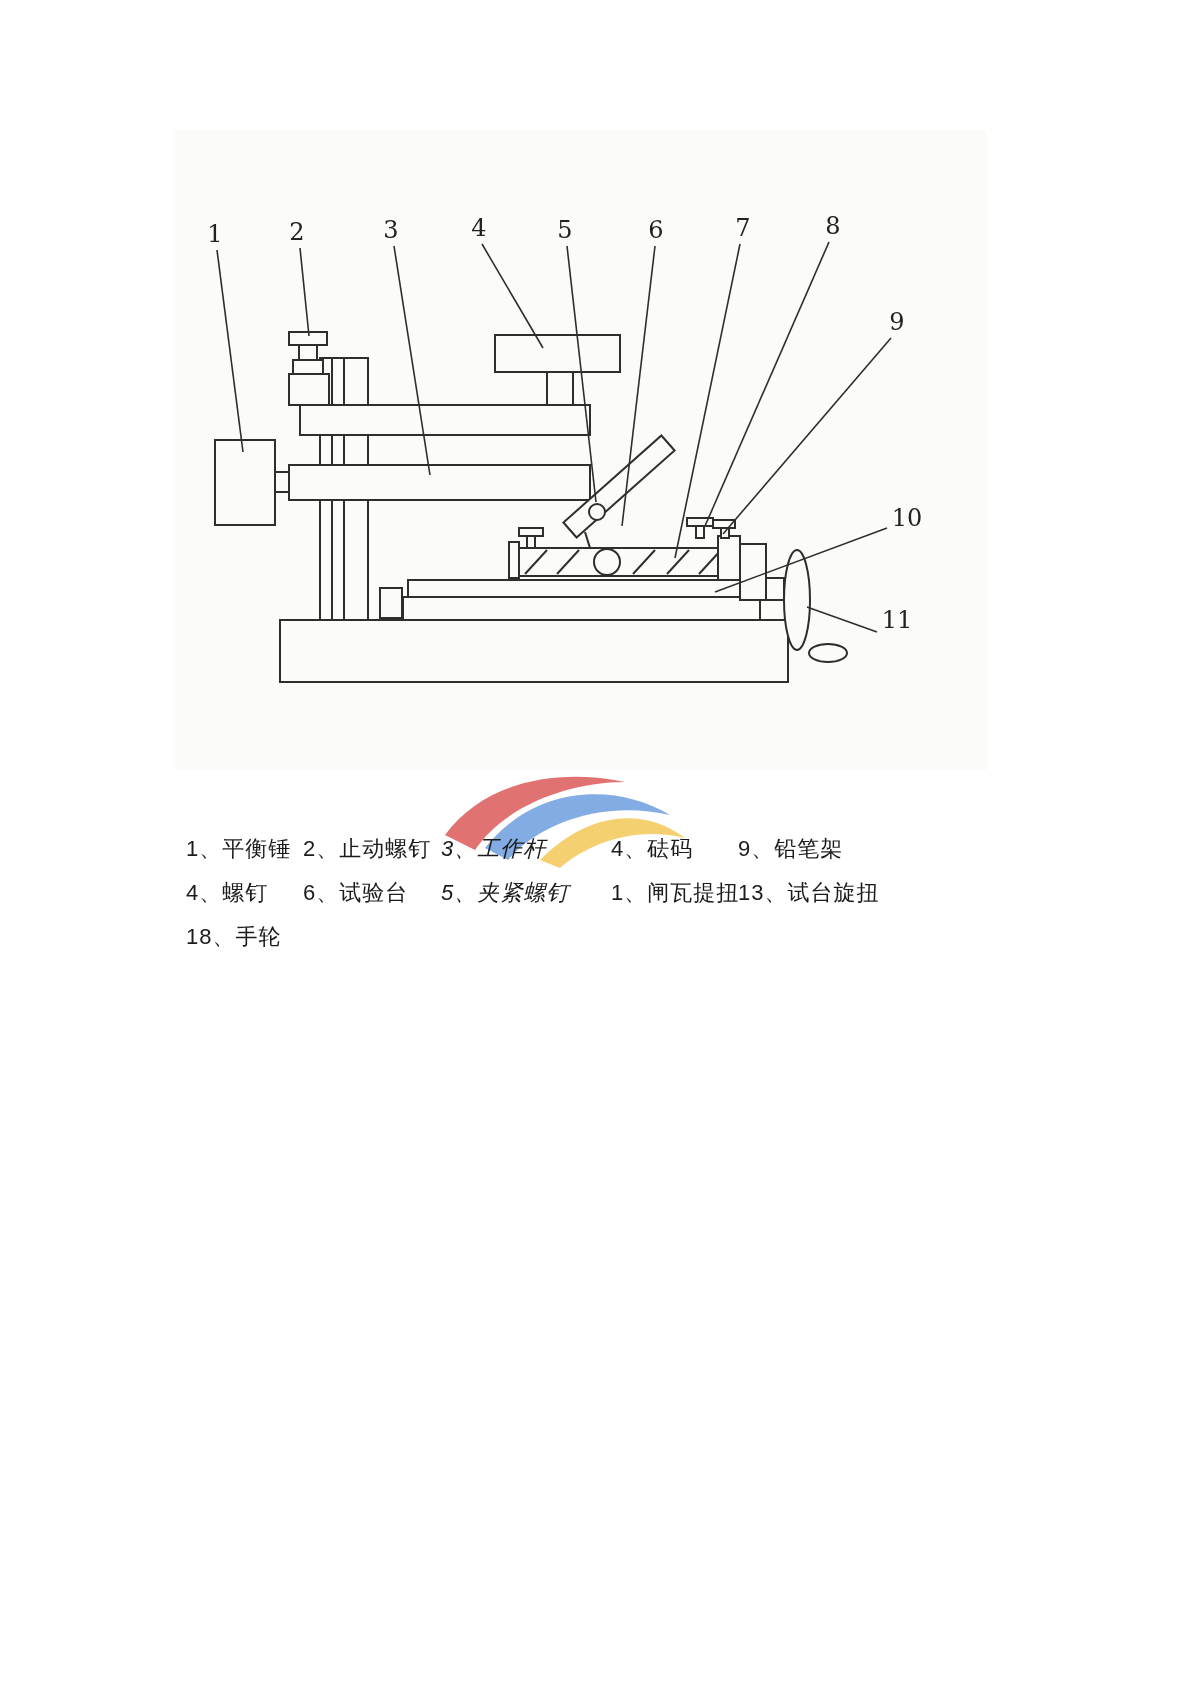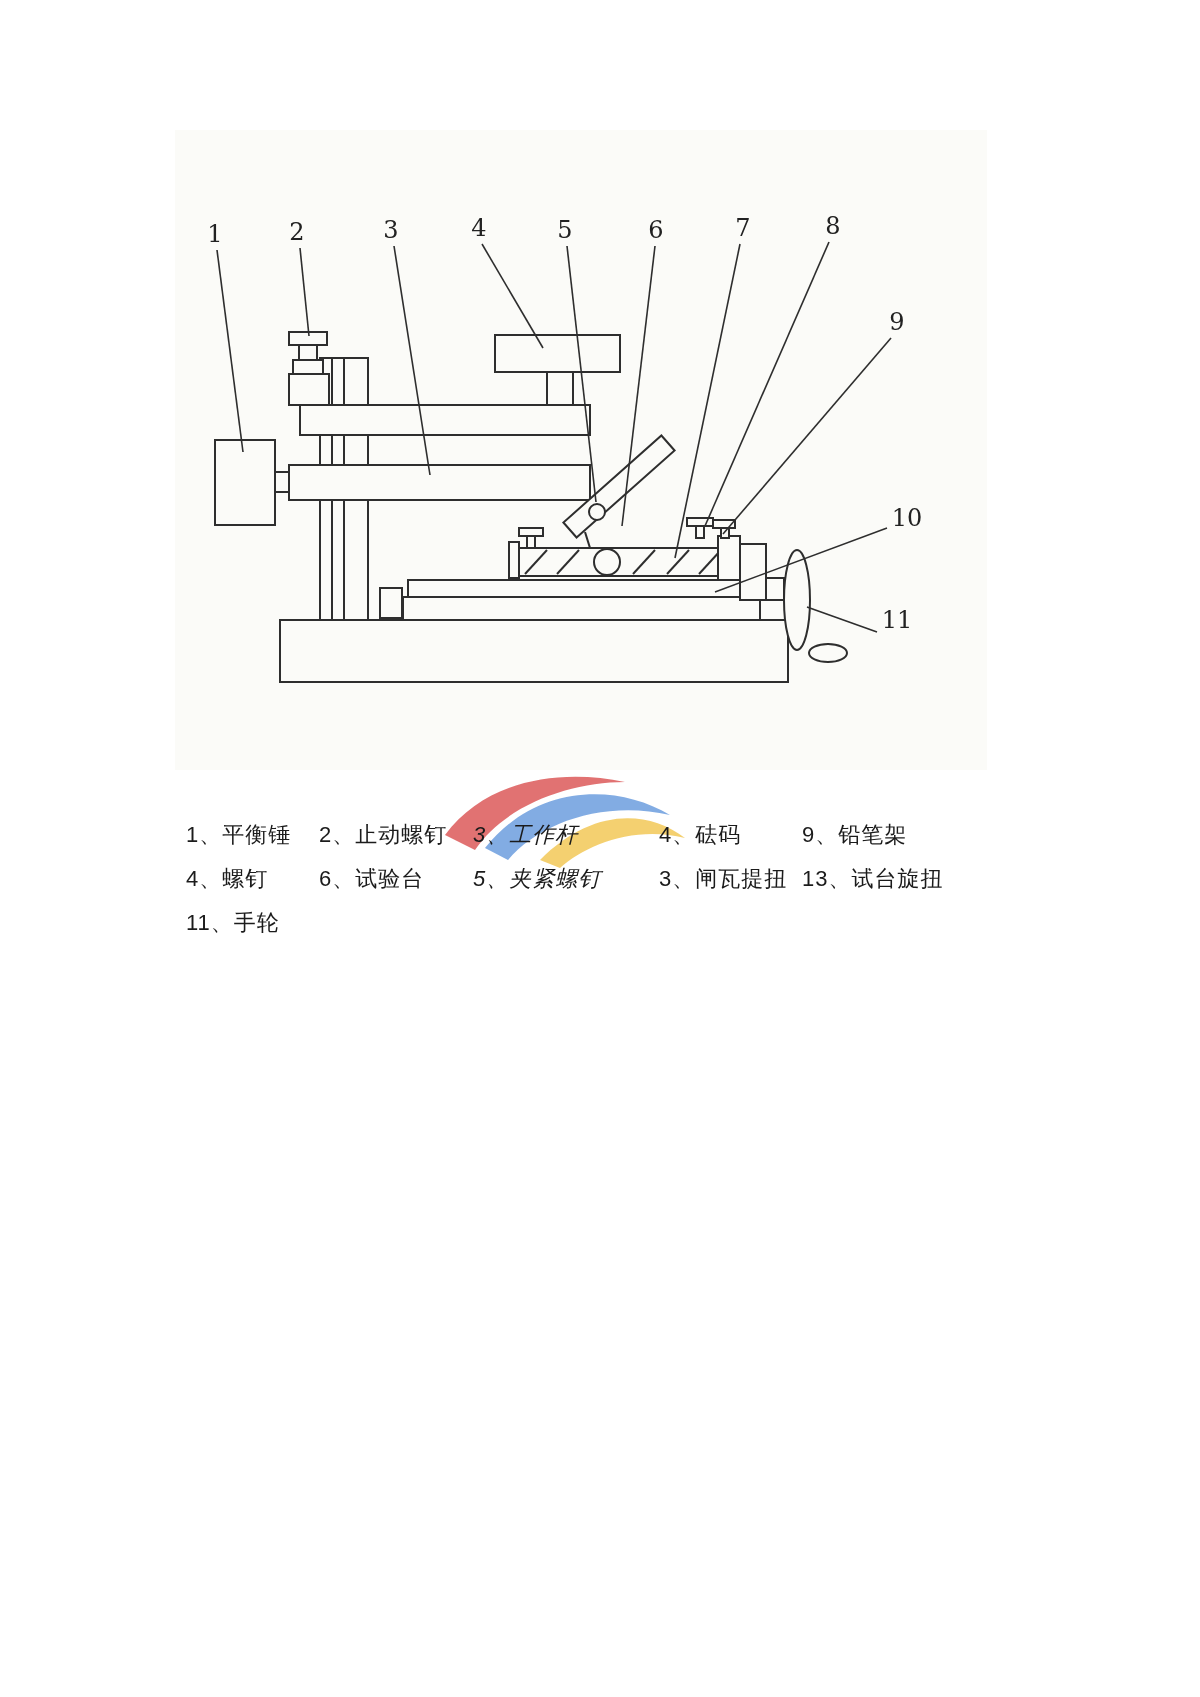--- a/index.html
+++ b/index.html
@@ -3,21 +3,21 @@
 <meta charset="utf-8">
 <style>
   html,body{margin:0;padding:0;background:#ffffff;}
   .page{position:relative;width:1200px;height:1697px;background:#ffffff;overflow:hidden;
         font-family:"Liberation Sans", sans-serif;color:#1b1b1b;}
   .figure-scan{position:absolute;left:175px;top:130px;width:812px;height:640px;
                background:#fbfbf8;}
   .figure-scan svg{display:block;}
   .watermark{position:absolute;left:430px;top:760px;width:270px;height:118px;pointer-events:none;}
   .legend{position:absolute;left:186px;top:820px;width:760px;font-size:22px;letter-spacing:1px;}
-  .legend-row{display:flex;align-items:flex-start;height:44px;white-space:nowrap;gap:16px;}
+  .legend-row{display:flex;align-items:flex-end;height:44px;white-space:nowrap;}
   .legend-item{display:inline-block;}
   .c1{width:117px;}
   .c2{width:138px;}
   .c3{width:127px;font-style:italic;}
   .c4{width:127px;margin-left:43px;}
   .callout{font-family:"DejaVu Serif", serif;font-size:24px;fill:#222222;}
 </style>
 </head>
 <body>
 
@@ -144,21 +144,21 @@
       <span class="legend-item c1">1、平衡锤</span>
       <span class="legend-item c2">2、止动螺钉</span>
       <span class="legend-item c3">3、工作杆</span>
       <span class="legend-item c4">4、砝码</span>
       <span class="legend-item">9、铅笔架</span>
     </div>
     <div class="legend-row">
       <span class="legend-item c1">4、螺钉</span>
       <span class="legend-item c2">6、试验台</span>
       <span class="legend-item c3">5、夹紧螺钉</span>
-      <span class="legend-item c4">3、闸瓦提扭</span>
+      <span class="legend-item c4">1、闸瓦提扭</span>
       <span class="legend-item">13、试台旋扭</span>
     </div>
     <div class="legend-row">
-      <span class="legend-item">11、手轮</span>
+      <span class="legend-item">18、手轮</span>
     </div>
   </div>
 
 </div>
 
 </body></html>

